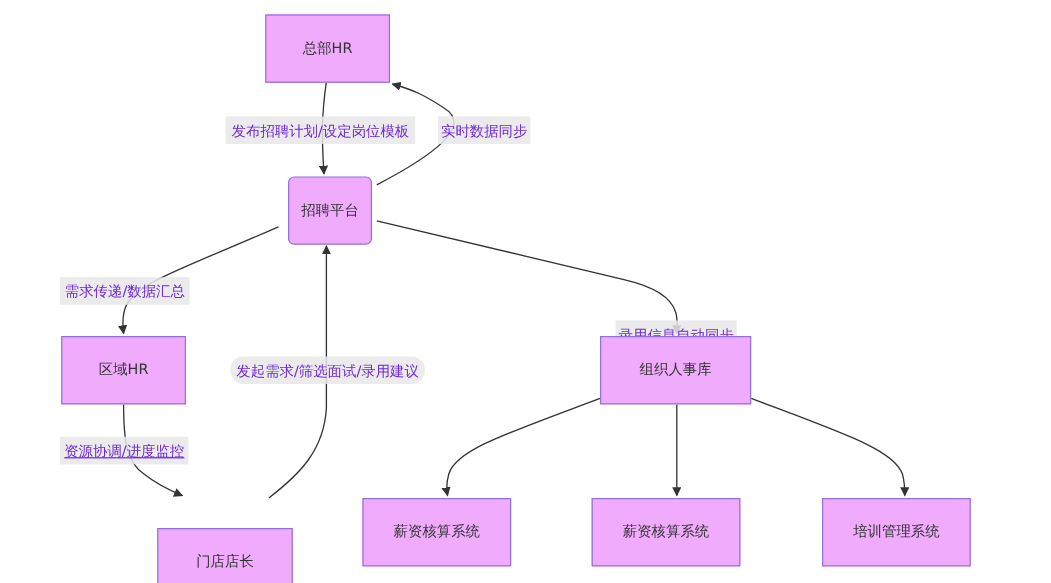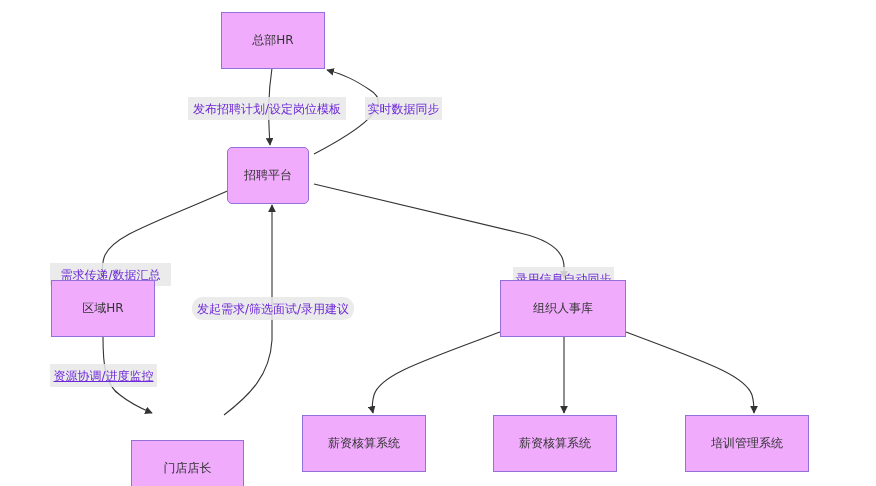--- a/index.html
+++ b/index.html
@@ -38,29 +38,29 @@
 
   <path d="M500,332 C420,362 380,375 374,395 C372,402 372,408 373,413" fill="none" stroke="#333333" stroke-width="1.1" marker-end="url(#arrow)"></path>
 
   <path d="M564,337 L564,413" fill="none" stroke="#333333" stroke-width="1.1" marker-end="url(#arrow)"></path>
 
   <path d="M626,332 C705,362 745,375 752,395 C754,402 754,408 754,413" fill="none" stroke="#333333" stroke-width="1.1" marker-end="url(#arrow)"></path>
 </svg>
 
 <div class="elabel" style="left:188px; top:97px; width:158px;">发布招聘计划/设定岗位模板</div>
 <div class="elabel" style="left:365px; top:97px; width:77px;">实时数据同步</div>
-<div class="elabel" style="left:50px; top:231px; width:121px;margin-top:32px;">需求传递/数据汇总</div>
+<div class="elabel" style="left:50px; top:231px; width:108px;">需求传递/数据汇总</div>
 <div class="elabel" style="left:50px; top:364px; width:107px;text-decoration:underline;">资源协调/进度监控</div>
 <div class="elabel" style="left:192px; top:297px; width:162px;border-radius:11px;">发起需求/筛选面试/录用建议</div>
 <div class="elabel" style="left:513px; top:231px; width:101px;margin-top:36px;">录用信息自动同步</div>
 
 <div class="node" style="left:221px; top:12px; width:104px; height:57px;">
   <span>总部HR</span>
 </div>
-<div class="node rounded" style="left:227px; top:147px; width:82px; height:57px;">
+<div class="node rounded" style="left:240px; top:147px; width:70px; height:57px;">
   <span>招聘平台</span>
 </div>
 <div class="node" style="left:51px; top:280px; width:104px; height:57px;">
   <span>区域HR</span>
 </div>
 <div class="node" style="left:131px; top:440px; width:113px; height:57px;">
   <span>门店店长</span>
 </div>
 <div class="node" style="left:500px; top:280px; width:126px; height:57px;">
   <span>组织人事库</span>

